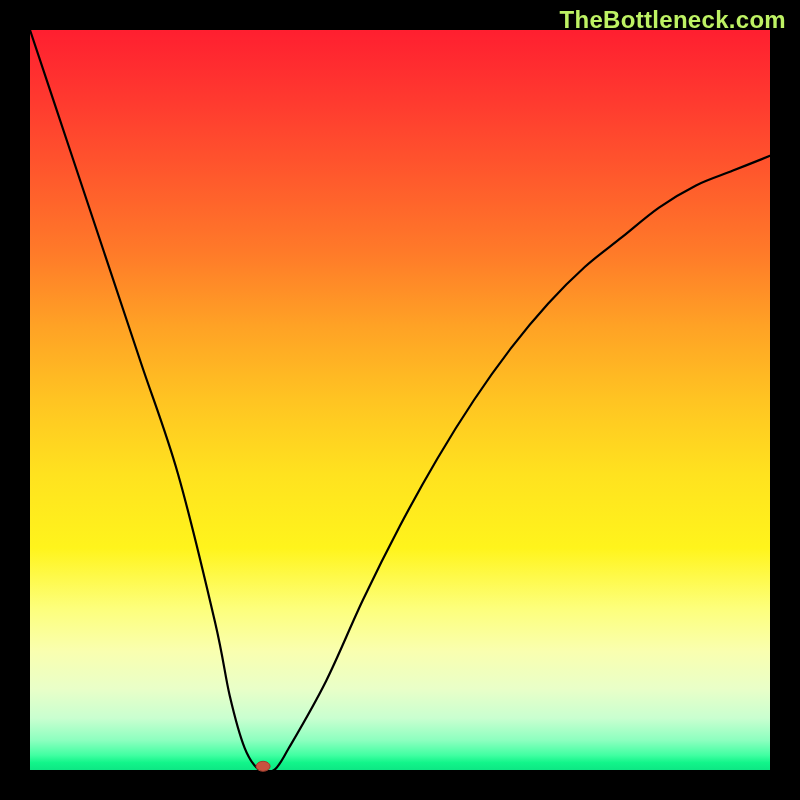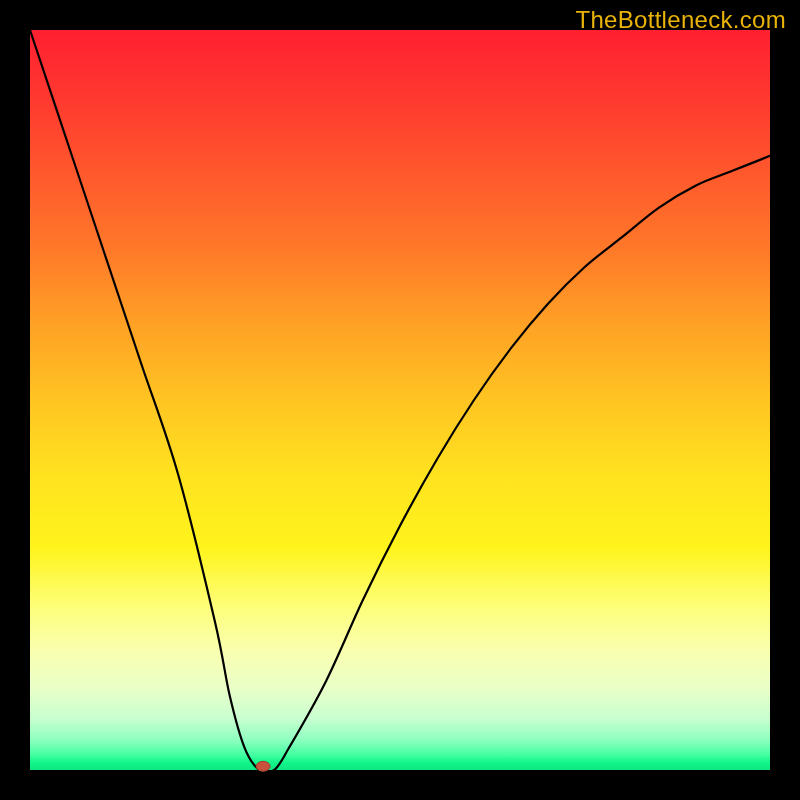--- a/index.html
+++ b/index.html
@@ -39,23 +39,23 @@
       #8cffbf 96%,
       #41ffa2 98%,
       #12f58a 99%,
       #0de784 100%
     );
   }
   .watermark {
     position: absolute;
     top: 6px;
     right: 14px;
-    color: #eab308;
+    color: #bef264;
     font-size: 24px;
-    font-weight: 400;
+    font-weight: 700;
     letter-spacing: 0.3px;
     user-select: none;
   }
   svg.curve {
     position: absolute;
     left: 0;
     top: 0;
     width: 740px;
     height: 740px;
     overflow: visible;

